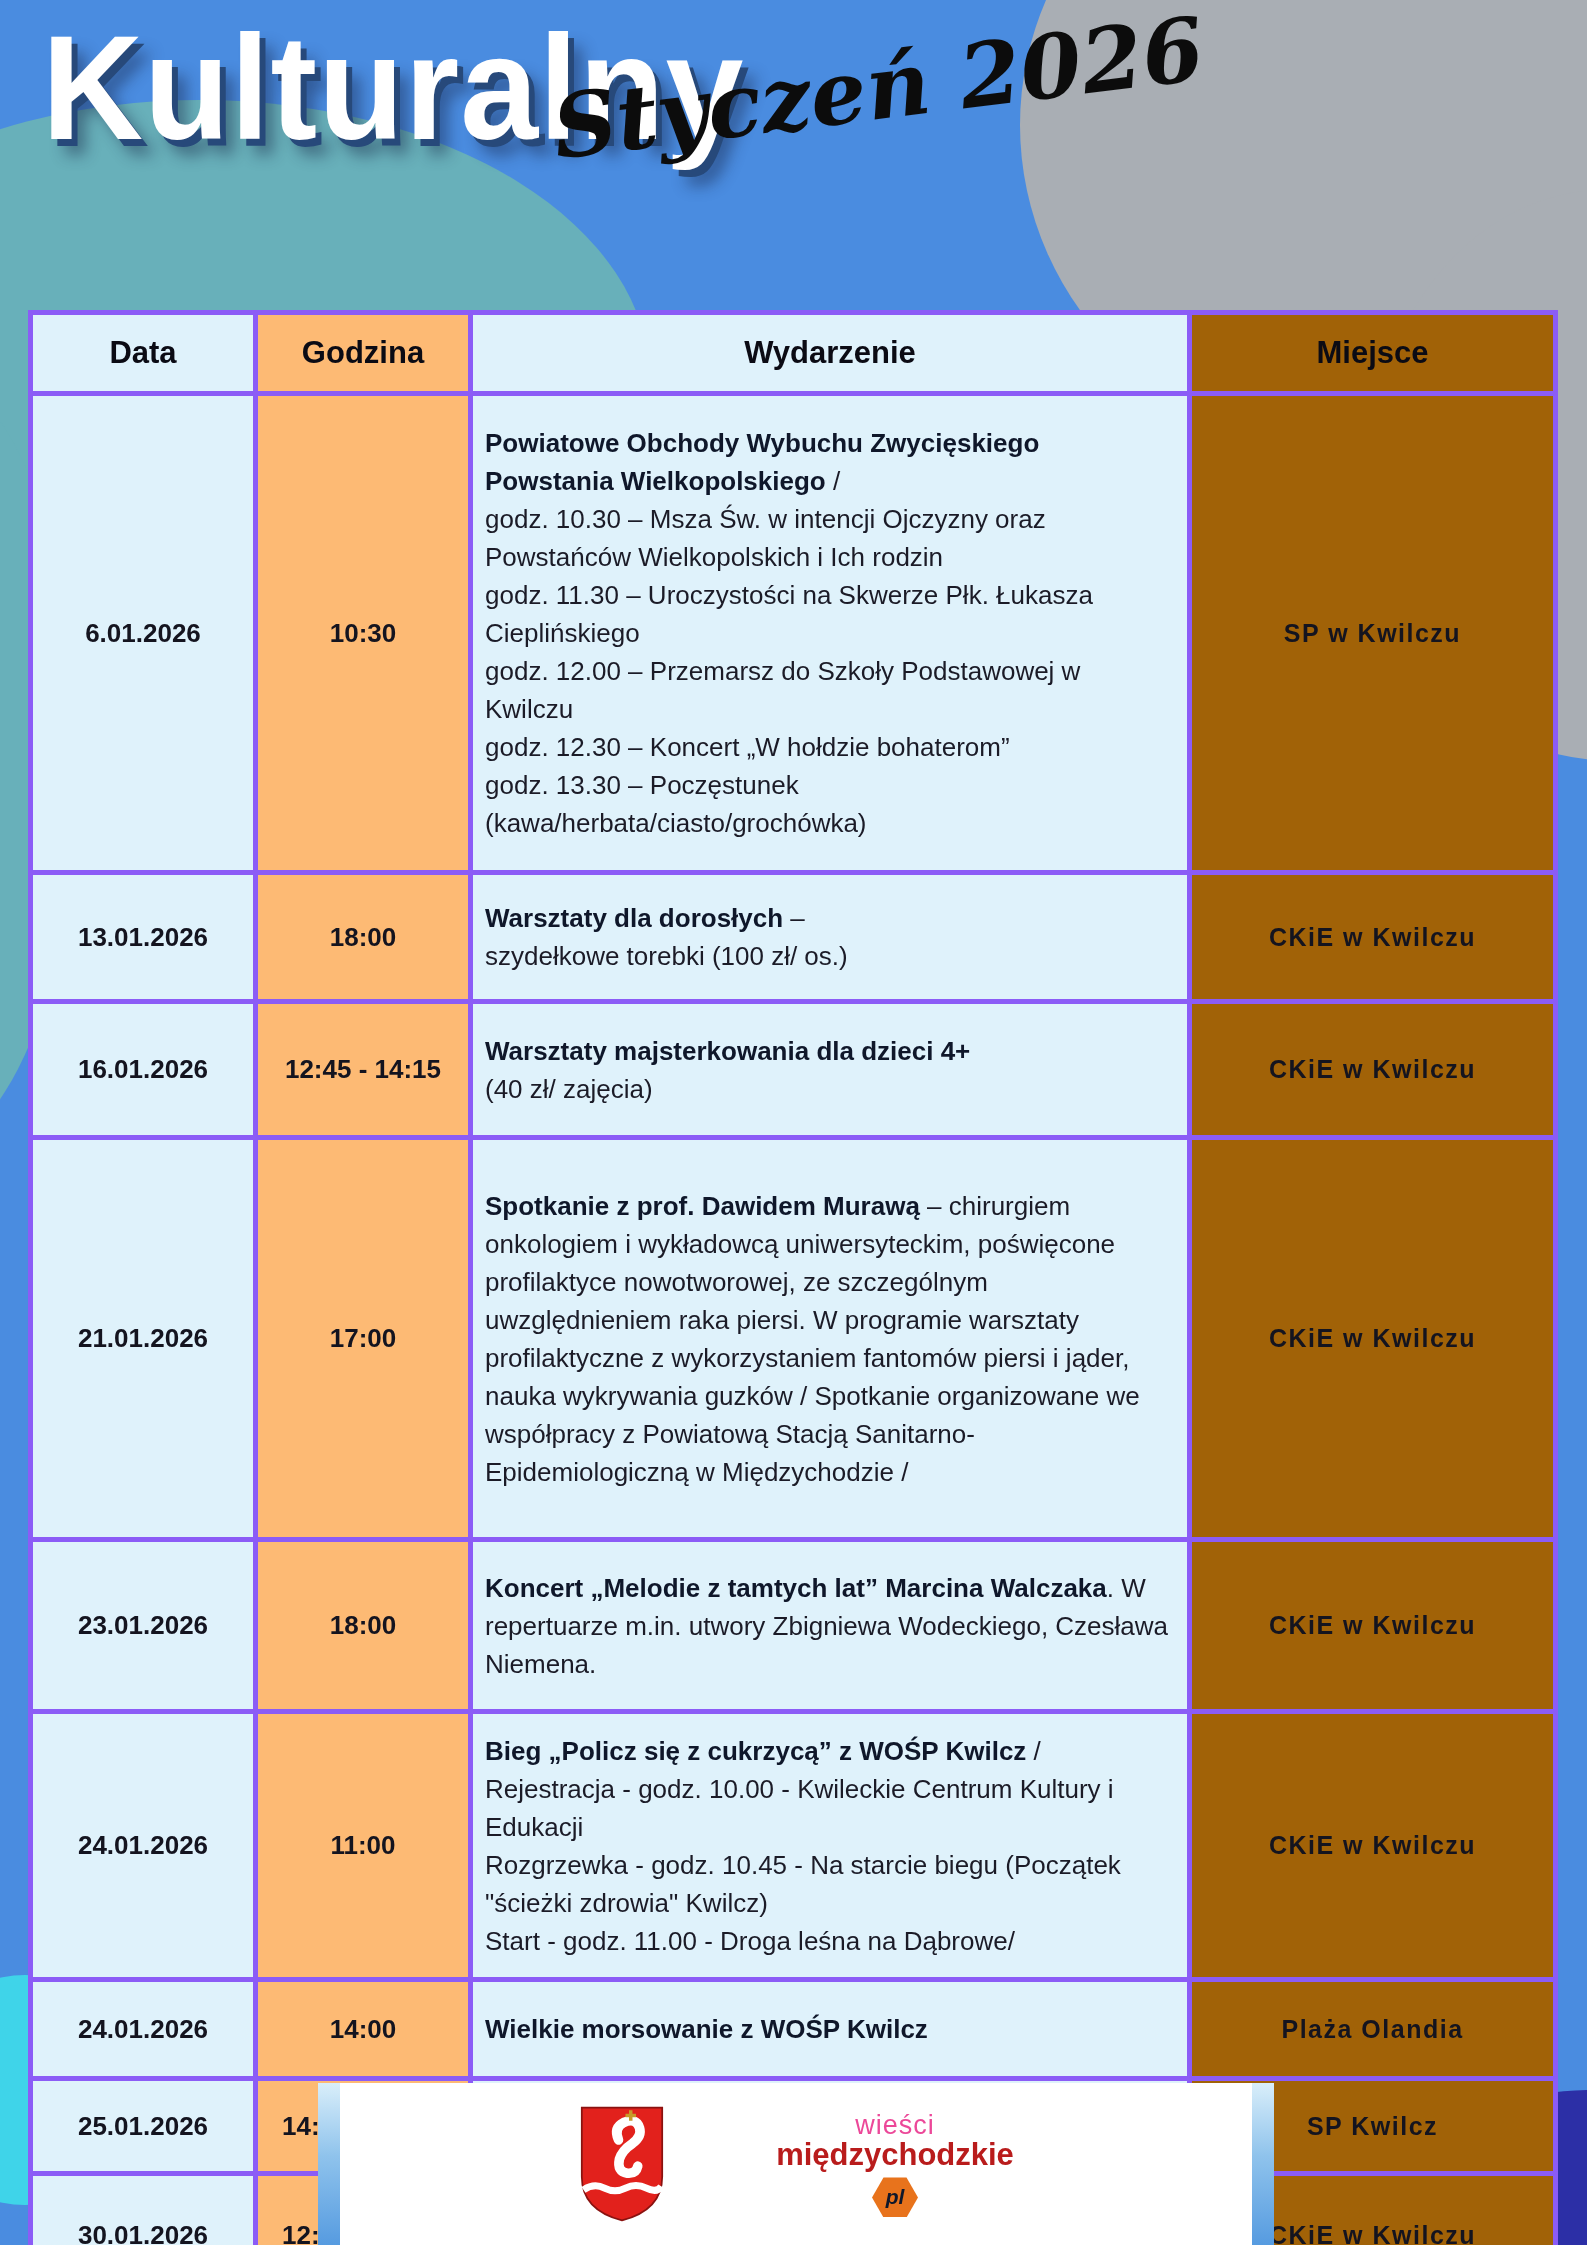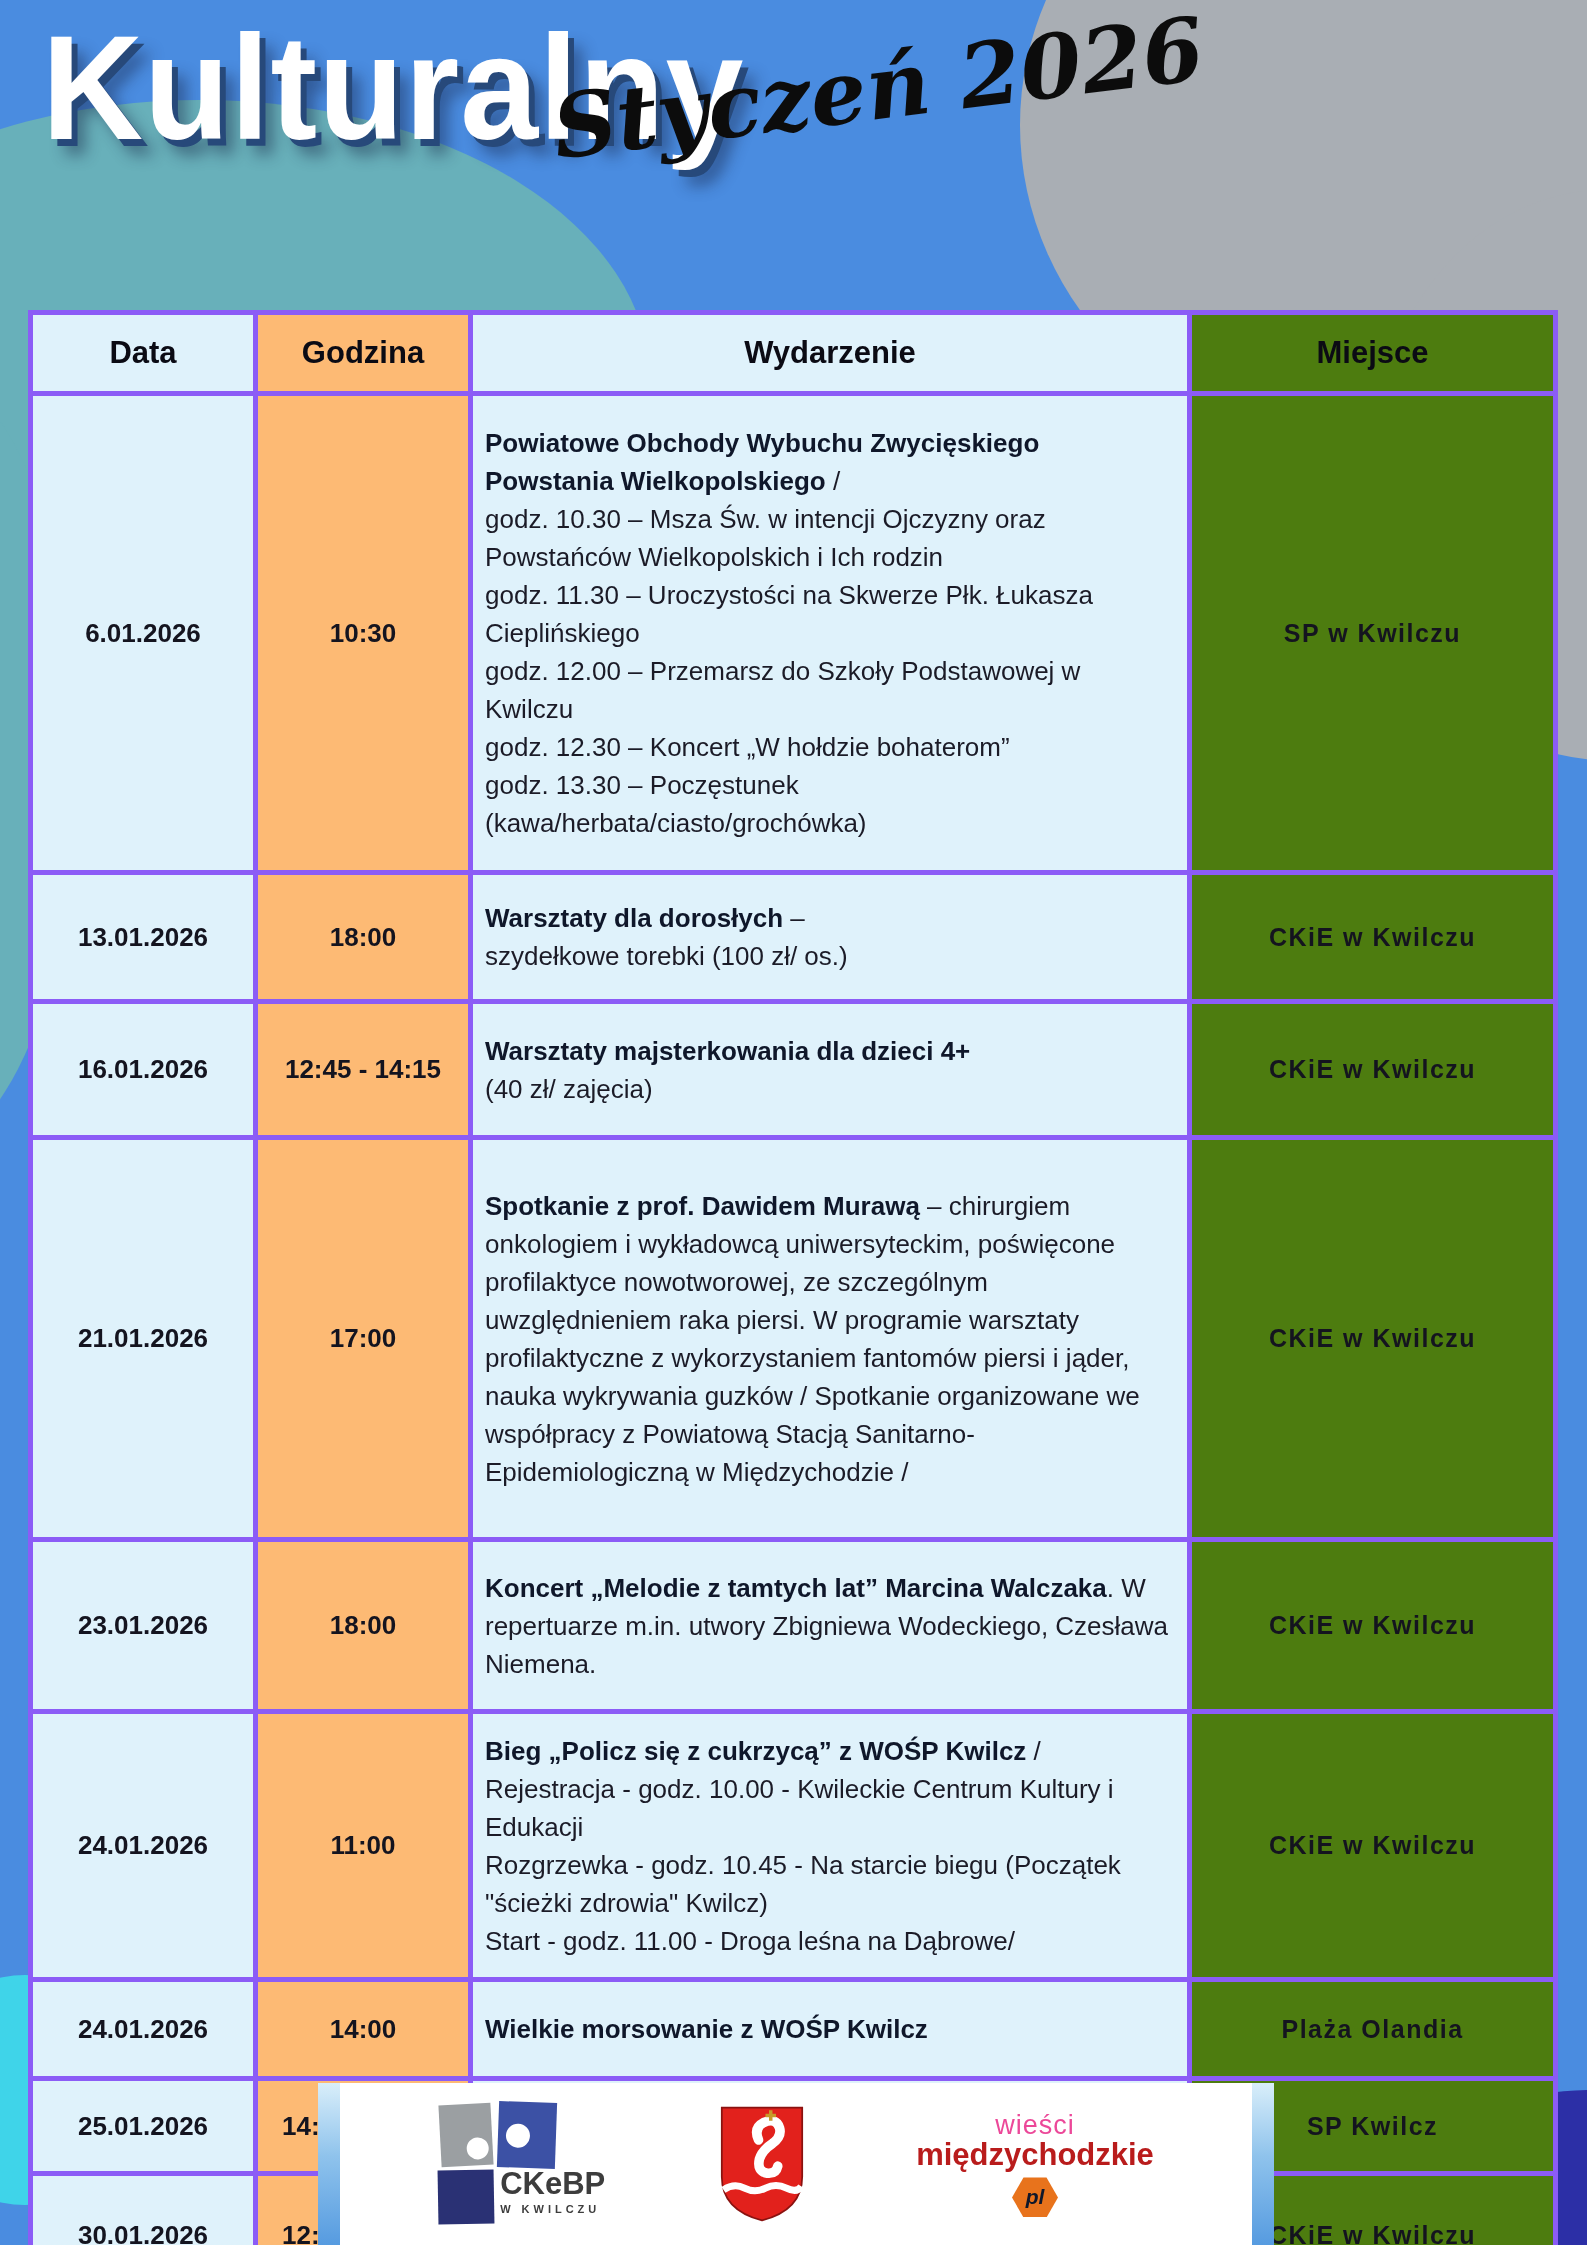--- a/index.html
+++ b/index.html
@@ -45,21 +45,21 @@
   .events-table th,.events-table td{
     border:5px solid #8b5cf6;
     vertical-align:middle;
   }
   .events-table th{
     height:74px;font-size:31px;font-weight:700;color:#0b0b14;text-align:center;
   }
   th:nth-child(1),td.c1{background:#dff2fb;}
   th:nth-child(2),td.c2{background:#fdba74;}
   th:nth-child(3),td.c3{background:#dff2fb;}
-  th:nth-child(4),td.c4{background:#4d7c0f;}
+  th:nth-child(4),td.c4{background:#a16207;}
   td.c1,td.c2{font-size:26px;font-weight:700;text-align:center;padding:6px 4px;}
   td.c4{font-size:25px;font-weight:700;text-align:center;letter-spacing:1.5px;padding:6px 8px;}
   td.c3{
     font-size:26px;line-height:38px;font-weight:400;
     text-align:left;padding:12px 12px 12px 12px;color:#1b1b27;
   }
   td.c3 .b{font-weight:700;color:#0f172a;}
   tbody tr:nth-child(1) td{height:450px;}
   tbody tr:nth-child(2) td{height:100px;}
   tbody tr:nth-child(3) td{height:107px;}
@@ -188,29 +188,20 @@
           <td class="c3"><span class="b">Warsztaty majsterkowania dla dzieci 4+</span><br><span> (40 zł/ zajęcia)</span></td>
           <td class="c4">CKiE w Kwilczu</td>
         </tr>
       </tbody>
   </table>
 
   <div class="footer">
     <div class="footer-strip"></div>
     <div class="footer-white">
 
-      <div class="logo-ckebp">
-        <div class="ck-sq ck-gray"></div>
-        <div class="ck-sq ck-blue"></div>
-        <div class="ck-sq ck-navy"></div>
-        <div class="ck-text">
-          <span class="ck-name">CKeBP</span>
-          <span class="ck-sub">W KWILCZU</span>
-        </div>
-      </div>
 
       <svg class="logo-herb" viewBox="0 0 100 135" xmlns="http://www.w3.org/2000/svg">
         <path d="M4,3 H96 V82 Q96,120 50,132 Q4,120 4,82 Z" fill="#e2211c" stroke="#8a1210" stroke-width="2"></path>
         <path d="M6,97 Q18,89 30,95 T54,95 T78,95 T95,93" stroke="#ffffff" stroke-width="8" fill="none"></path>
         <path d="M46,40 Q40,26 52,20 Q66,14 70,26 Q73,36 62,44 Q50,52 47,62 Q44,76 56,78 Q66,79 68,70" stroke="#ffffff" stroke-width="11" fill="none" stroke-linecap="round"></path>
         <path d="M60,6 v12 M54,12 h12" stroke="#c79a2a" stroke-width="4"></path>
       </svg>
 
       <div class="logo-wiesci">
         <div class="w1">wieści</div>

